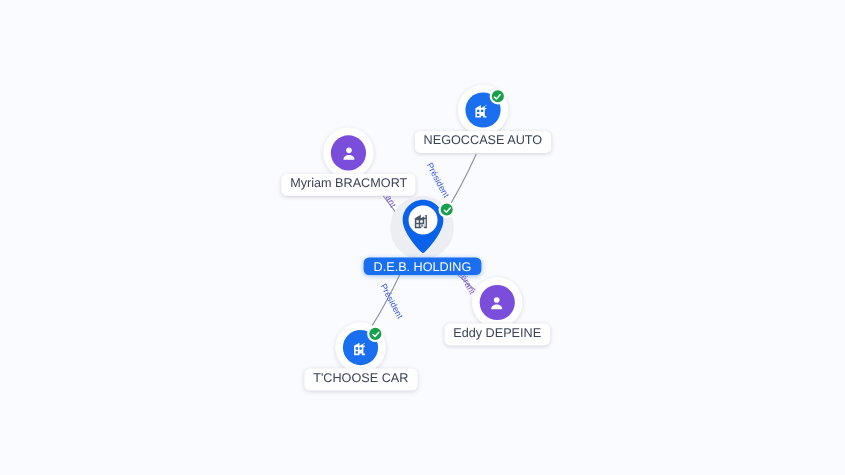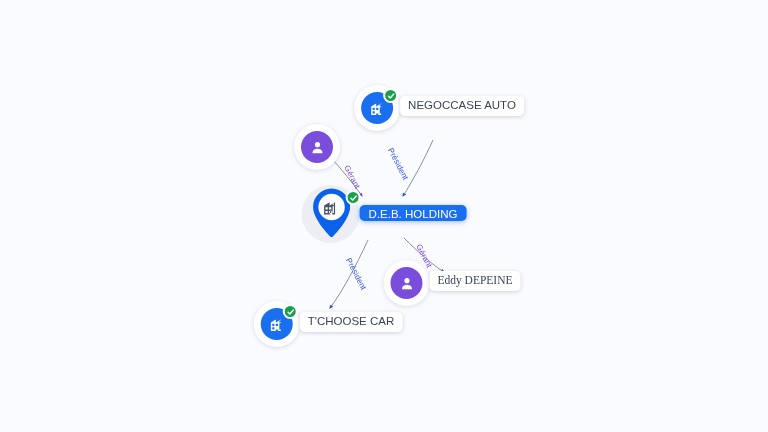--- a/index.html
+++ b/index.html
@@ -26,21 +26,21 @@
     width: 768px;
     height: 432px;
     pointer-events: none;
   }
 
   
   .node {
     position: absolute;
     transform: translate(-50%, -50%);
     display: flex;
-    flex-direction: row;
+    flex-direction: column;
     align-items: center;
   }
   .halo {
     position: relative;
     width: 46px;
     height: 46px;
     border-radius: 50%;
     background: #ffffff;
     box-shadow: 0 1px 4px rgba(40,50,90,0.16);
     display: flex;
@@ -174,20 +174,21 @@
 
   <div class="node" style="left:317px; top:147px;">
     <div class="halo">
       <div class="disc person">
         <svg width="17" height="17" viewBox="0 0 24 24" fill="#ffffff">
           <circle cx="12" cy="8" r="3.6"></circle>
           <path d="M5 19.5c0-3.6 3.2-5.6 7-5.6s7 2 7 5.6v.5H5v-.5z"></path>
         </svg>
       </div>
     </div>
+    <div class="label">Myriam BRACMORT</div>
   </div>
 
   <div class="node" style="left:384px; top:214px; z-index:4;">
     <div class="halo big">
       <div class="pin" style="position:absolute; top:2px; left:50%; transform:translateX(-50%);">
         <svg width="42" height="52" viewBox="0 0 42 52">
           <path d="M21 1.5C10.8 1.5 2.5 9.8 2.5 20c0 11.6 14.1 26.4 17.1 29.4.8.8 2 .8 2.8 0 3-3 17.1-17.8 17.1-29.4 0-10.2-8.3-18.5-18.5-18.5z" fill="#0a62ea"></path>
           <circle cx="21" cy="20" r="13.2" fill="#ffffff"></circle>
           <g transform="translate(12.5,11.5)" fill="#4a5568">
             <path d="M1 16V7l5.5-3.2V7L12 3.8V16H9.2v-3.8H7V16H1zm1.4-1.4h2.2v-2.2H2.4v2.2zm0-3.6h2.2V8.8H2.4V11zm3.6 0h2.2V8.8H6V11zm0 3.6h2.2v-2.2H6v2.2zm3.6 0h1.2V7.3L9.6 8v6.6zm0-7.9l1.2-.7V4.2L9.6 5v1.7z"></path>
@@ -196,21 +197,21 @@
       </div>
       <div class="badge pin-badge">
         <svg width="8" height="8" viewBox="0 0 24 24" fill="none" stroke="#ffffff" stroke-width="4" stroke-linecap="round" stroke-linejoin="round">
           <path d="M4 12.5 L9.5 18 L20 6"></path>
         </svg>
       </div>
     </div>
     <div class="label primary">D.E.B. HOLDING</div>
   </div>
 
-  <div class="node" style="left:452px; top:283px;font-family:Liberation Serif, serif;">
+  <div class="node" style="left:452px; top:283px;">
     <div class="halo">
       <div class="disc person">
         <svg width="17" height="17" viewBox="0 0 24 24" fill="#ffffff">
           <circle cx="12" cy="8" r="3.6"></circle>
           <path d="M5 19.5c0-3.6 3.2-5.6 7-5.6s7 2 7 5.6v.5H5v-.5z"></path>
         </svg>
       </div>
     </div>
     <div class="label">Eddy DEPEINE</div>
   </div>

